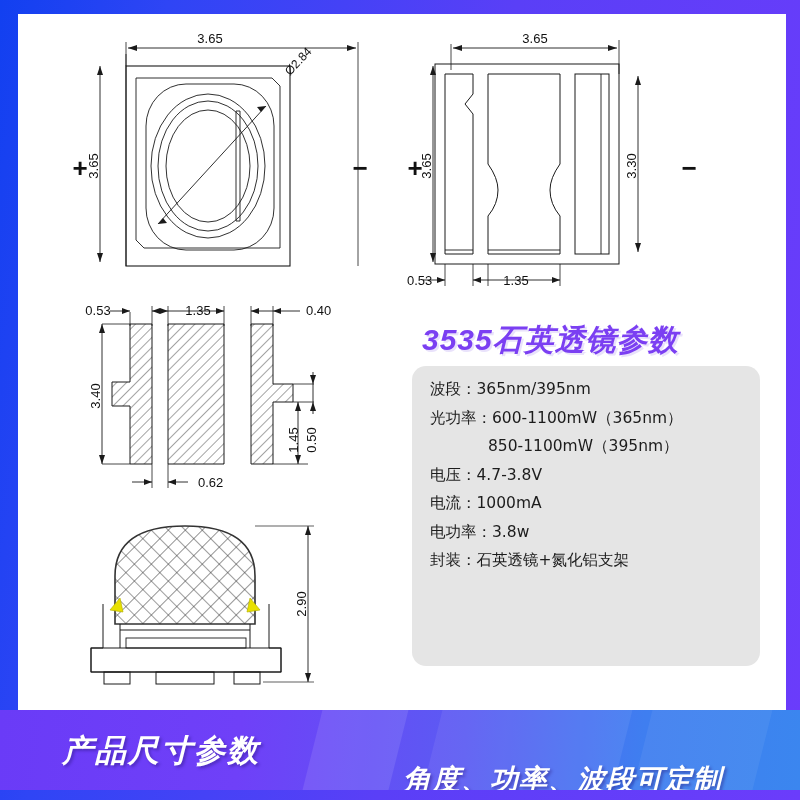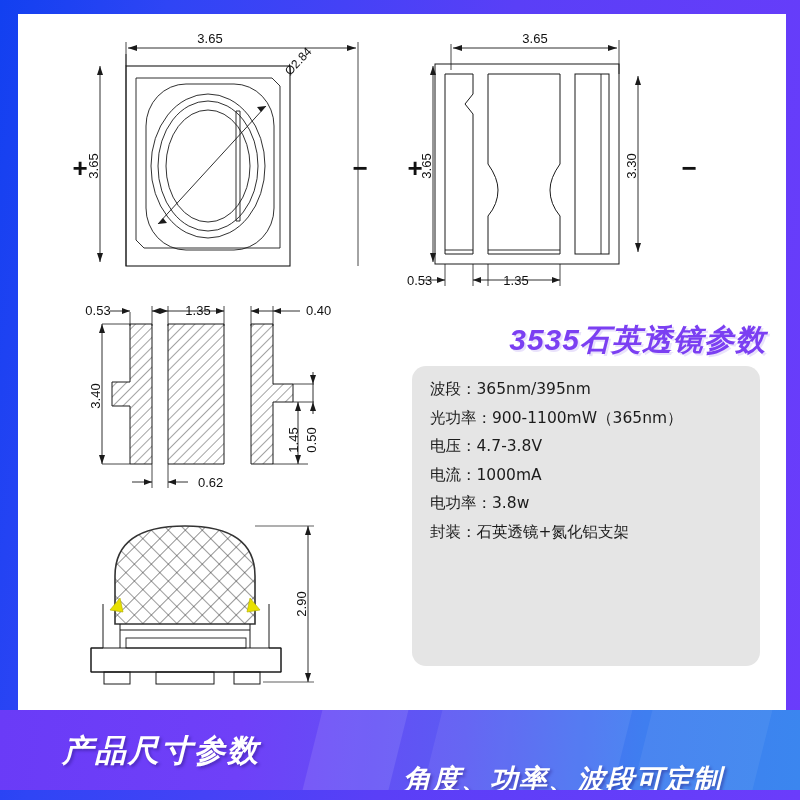--- a/index.html
+++ b/index.html
@@ -18,21 +18,21 @@
     position:absolute;left:18px;top:14px;width:768px;height:696px;
     background:#fff;overflow:hidden;
   }
   .drawings{position:absolute;left:0;top:0;width:752px;height:696px;}
   .drawings svg{position:absolute;}
 
   
   .spec-title{
     position:absolute;left:404px;top:306px;width:344px;
     font-size:30px;font-weight:bold;font-style:italic;
-    color:#7b3ff2;letter-spacing:1px;text-align:right;
+    color:#7b3ff2;letter-spacing:1px;text-align:left;
     text-shadow:2px 2px 0 #e9e2fb;
     white-space:nowrap;
   }
   
   .spec-box{
     position:absolute;left:394px;top:352px;width:348px;height:300px;
     background:#e5e5e5;border-radius:14px;
     padding:16px 6px 0 0;box-sizing:border-box;
   }
   .spec-list{list-style:none;margin:0;padding:0 10px 0 18px;}
@@ -263,21 +263,22 @@
         <text class="dimtxt" x="248" y="100" text-anchor="middle" transform="rotate(-90 248 100)">2.90</text>
       </svg>
 
     </div>
 
     <div class="spec-title">3535石英透镜参数</div>
 
     <div class="spec-box">
       <ul class="spec-list">
         <li>波段：365nm/395nm</li>
-        <li>光功率：900-1100mW（365nm）</li>
+        <li>光功率：600-1100mW（365nm）</li>
+        <li class="indent">850-1100mW（395nm）</li>
         <li>电压：4.7-3.8V</li>
         <li>电流：1000mA</li>
         <li>电功率：3.8w</li>
         <li>封装：石英透镜+氮化铝支架</li>
       </ul>
     </div>
   </div>
 
   <div class="banner">
     <div class="stripe s1"></div>

